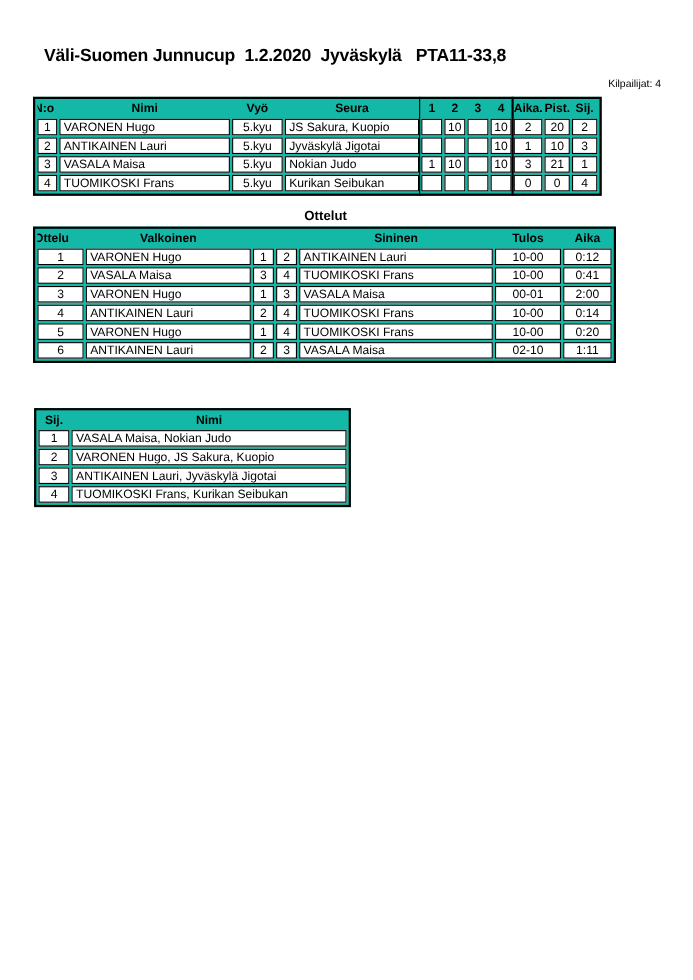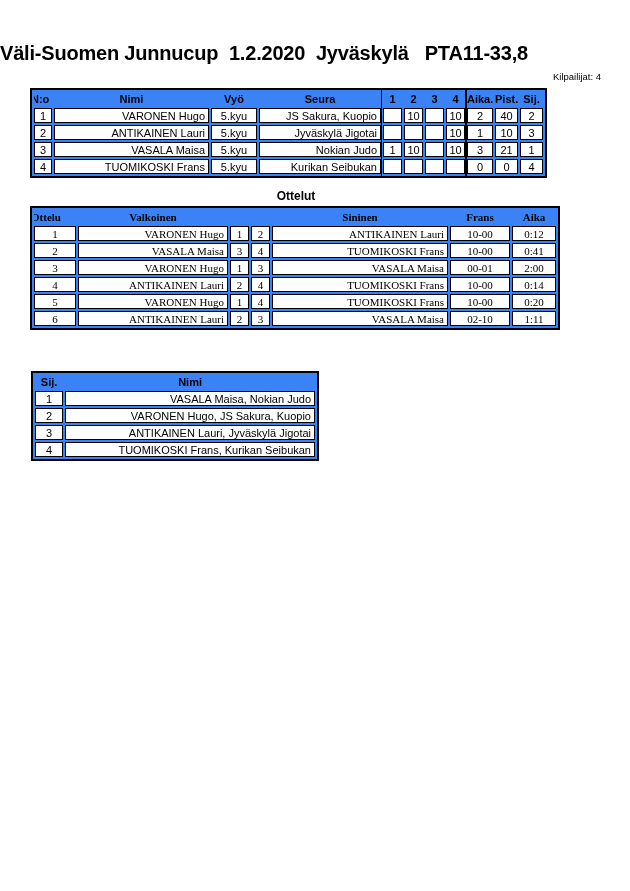--- a/index.html
+++ b/index.html
@@ -1,33 +1,33 @@
 <!DOCTYPE html>
 <html><head>
 <meta charset="utf-8">
 <style>
   html,body{margin:0;padding:0;background:#fff;}
   .page{position:relative;width:630px;height:891px;background:#ffffff;
         font-family:"Liberation Sans","DejaVu Sans",sans-serif;color:#000;overflow:hidden;}
   .title{position:absolute;top:42px;left:0;width:500px;text-align:center;
-         font-weight:bold;font-size:20px;white-space:pre;letter-spacing:-0.2px;}
+         font-weight:bold;font-size:16px;white-space:pre;letter-spacing:-0.2px;}
   .sec-title{position:absolute;font-weight:bold;font-size:12px;}
   .sec-kilpailijat{top:67px;left:0;width:462px;text-align:center;}
   .sec-ottelut{top:189px;left:0;width:592px;text-align:center;}
   .sec-tulokset{top:351px;left:0;width:340px;text-align:center;margin-top:19px;}
   .count{position:absolute;top:71px;right:29px;font-size:9.5px;}
   .tbl-wrap{position:absolute;}
   table.tbl{border-collapse:separate;border-spacing:2px;border:2px solid #000;
-            table-layout:fixed;box-sizing:border-box;background:#3b82f6;}
+            table-layout:fixed;box-sizing:border-box;background:#14b8a6;}
   .tbl th{font-size:11px;font-weight:bold;height:14px;padding:0;text-align:center;
           white-space:nowrap;overflow:hidden;box-sizing:border-box;}
   .tbl td{font-size:11px;height:15px;border:1px solid #000;padding:0 3px;
           box-sizing:border-box;white-space:nowrap;overflow:hidden;background:#fff;}
   td.c{text-align:center;padding:0;}
-  td.l{text-align:right;}
+  td.l{text-align:left;}
   th.edge{text-align:left;text-indent:-3px;}
   .vline{position:absolute;top:0;bottom:0;background:#000;}
 </style>
 </head>
 <body>
 
 <div class="page">
 
   <div class="title">Väli-Suomen Junnucup  1.2.2020  Jyväskylä   PTA11-33,8</div>
   <div class="count">Kilpailijat: 4</div>
@@ -64,21 +64,21 @@
       <tr>
         <td class="c">1</td>
         <td class="l">VARONEN Hugo</td>
         <td class="c">5.kyu</td>
         <td class="l">JS Sakura, Kuopio</td>
         <td class="c"></td>
         <td class="c">10</td>
         <td class="c"></td>
         <td class="c">10</td>
         <td class="c">2</td>
-        <td class="c">40</td>
+        <td class="c">20</td>
         <td class="c">2</td>
       </tr>
       <tr>
         <td class="c">2</td>
         <td class="l">ANTIKAINEN Lauri</td>
         <td class="c">5.kyu</td>
         <td class="l">Jyväskylä Jigotai</td>
         <td class="c"></td>
         <td class="c"></td>
         <td class="c"></td>
@@ -114,39 +114,39 @@
         <td class="c">4</td>
       </tr>
     </tbody>
       </table>
     <div class="vline" style="left:351px;width:1px;"></div>
     <div class="vline" style="left:435px;width:2px;"></div>
   </div>
 
   <div class="sec-title sec-ottelut">Ottelut</div>
 
-  <div class="tbl-wrap" style="left:30px;top:206px;font-family:Liberation Serif, serif;">
+  <div class="tbl-wrap" style="left:30px;top:206px;">
     <table class="tbl" style="width:530px;">
       <colgroup>
         <col style="width:42px">
           <col style="width:150px">
           <col style="width:19px">
           <col style="width:19px">
         <col style="width:176px">
           <col style="width:60px">
           <col style="width:44px">
       </colgroup>
       <tbody>
           <tr>
         <th class="edge">Ottelu</th>
         <th>Valkoinen</th>
         <th></th>
         <th></th>
         <th>Sininen</th>
-        <th>Frans</th>
+        <th>Tulos</th>
         <th>Aika</th>
       </tr>
       <tr>
         <td class="c">1</td>
         <td class="l">VARONEN Hugo</td>
         <td class="c">1</td>
         <td class="c">2</td>
         <td class="l">ANTIKAINEN Lauri</td>
         <td class="c">10-00</td>
         <td class="c">0:12</td>

